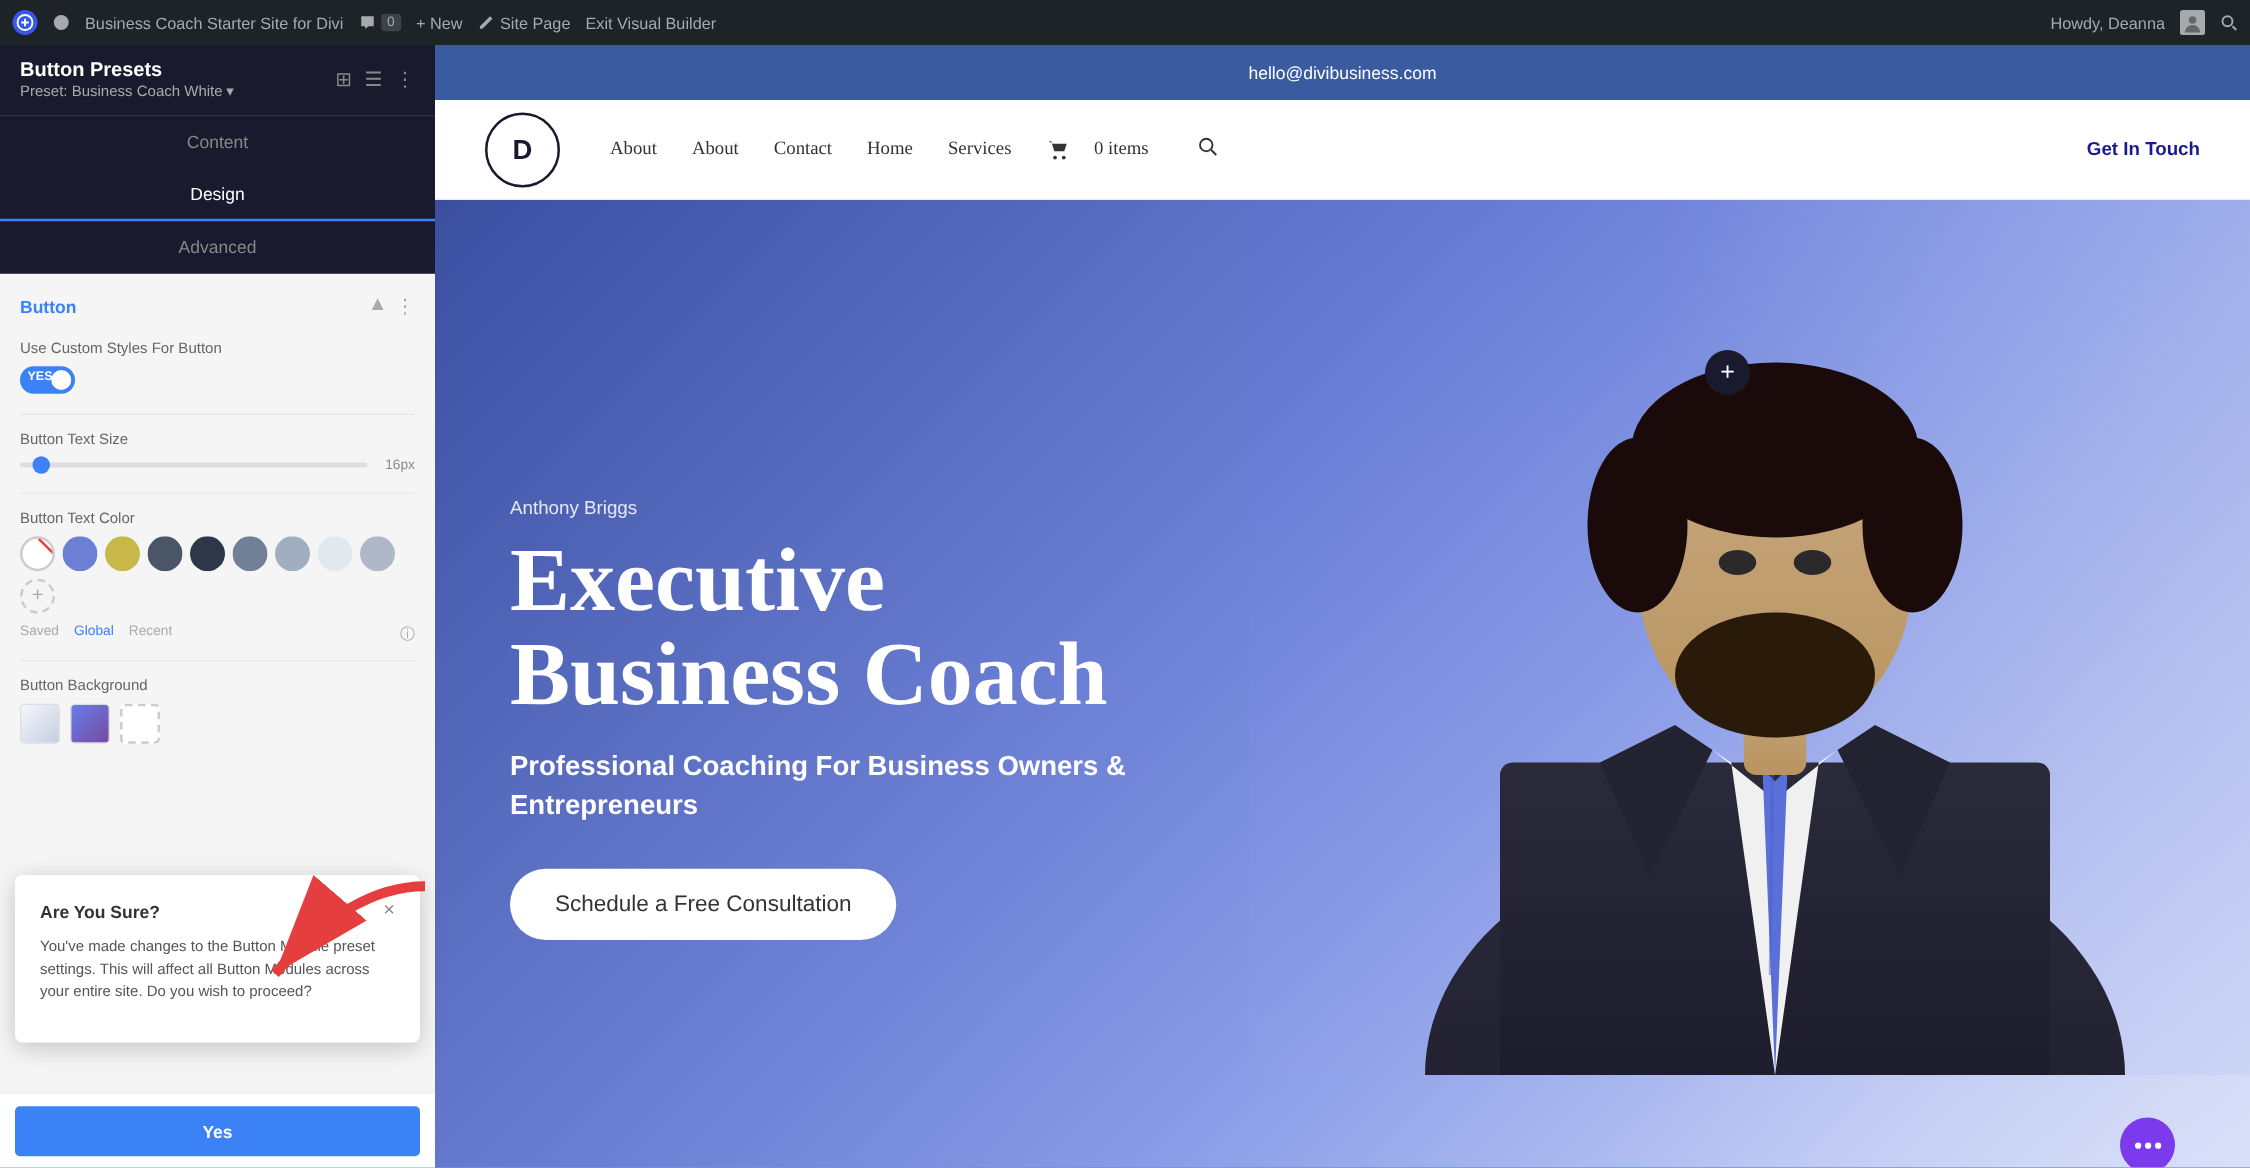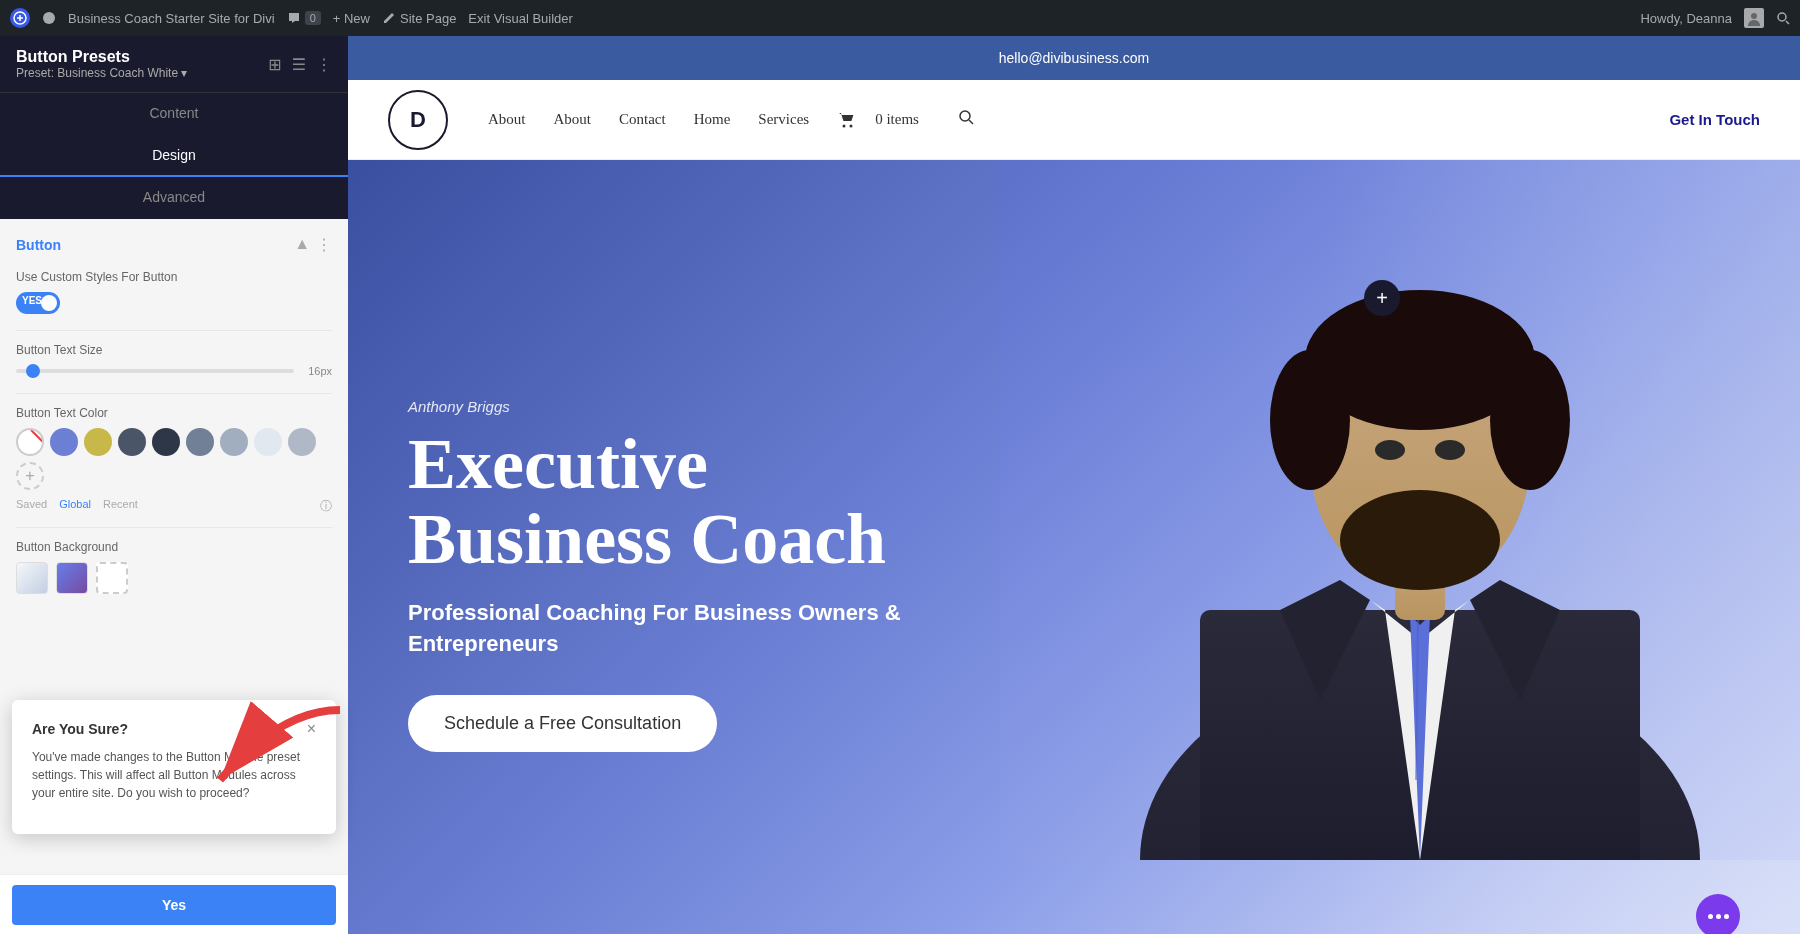--- a/index.html
+++ b/index.html
@@ -289,21 +289,20 @@
       position: relative;
       z-index: 10;
       padding: 60px 60px;
       max-width: 700px;
     }
 
     .hero-subtitle {
       font-size: 15px;
       color: rgba(255,255,255,0.85);
       margin-bottom: 12px;
-      font-style: italic;
       margin-top: 12px;
     }
     .hero-title {
       font-size: 72px;
       font-weight: 800;
       color: white;
       line-height: 1.05;
       margin-bottom: 20px;
       font-family: Georgia, serif;
     }

